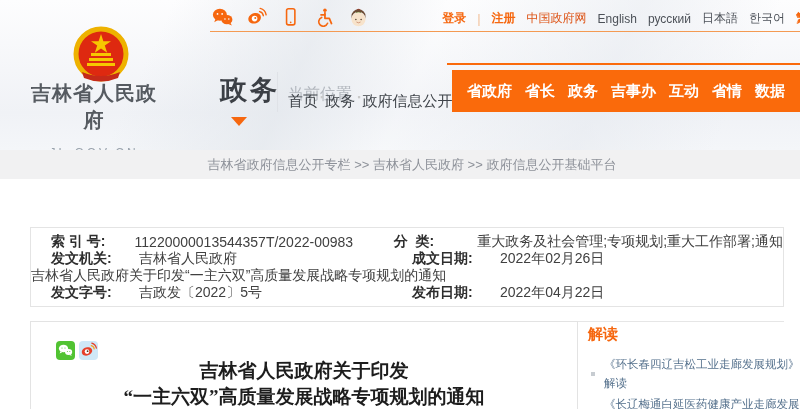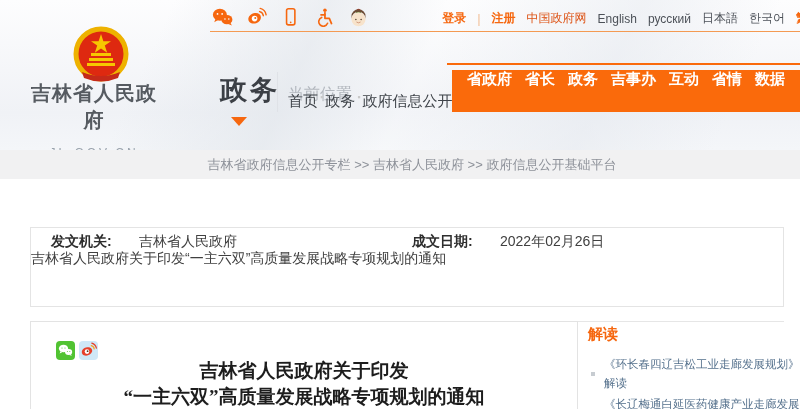--- a/index.html
+++ b/index.html
@@ -34,21 +34,21 @@
   .section-arrow { position:absolute; left:231px; top:117px; width:0; height:0;
     border-left:8px solid transparent; border-right:8px solid transparent; border-top:9px solid #f6670f; }
   .header-vsep { position:absolute; left:277px; top:72px; width:1px; height:40px; background:#dfe2e7; }
   .cur-loc { position:absolute; left:288px; top:53px; font-size:16px; color:#b2b7be;margin-top:31px; }
   .crumb { position:absolute; left:288px; top:92px; display:flex; gap:2px; align-items:flex-start;
     font-size:15px; color:#3e4349; }
   .crumb .dot { font-size:9px; color:#c8c8c8; }
   .crumb .citem { cursor:pointer; }
   .nav-topline { position:absolute; left:447px; top:63px; width:353px; height:2px; background:#fa6a0b; }
   .main-nav { position:absolute; left:452px; top:70px; width:348px; height:42px; background:#fa6a0b;
-    display:flex; justify-content:space-between; padding:0 15px; }
+    display:flex; align-items:center; justify-content:space-between; padding:0 15px; }
   .main-nav .nitem { color:#fff; font-size:15px; font-weight:bold; cursor:pointer; white-space:nowrap; }
   
   .path-bar { position:absolute; left:0; top:150px; width:800px; height:29px; background:#f1f1f2;
     line-height:29px; padding-left:24px; font-size:13px; color:#8d9199;text-align:center; }
   
   .meta-box { position:absolute; left:30px; top:227px; width:754px; height:80px;
     border:1px solid #e4e4e4; background:#fff; padding:5px 0; }
   .meta-row { display:flex; align-items:center; height:17px; font-size:14px; }
   .meta-row .ml-label { width:88px; margin-left:20px; font-weight:bold; color:#2e2e2e; white-space:pre; }
   .meta-row .ml-value { width:273px; color:#404040; white-space:nowrap; overflow:visible; }
@@ -164,27 +164,39 @@
       <span class="nitem">互动</span>
       <span class="nitem">省情</span>
       <span class="nitem">数据</span>
     </div>
   </div>
 
   <div class="path-bar">吉林省政府信息公开专栏 &gt;&gt; 吉林省人民政府 &gt;&gt; 政府信息公开基础平台</div>
 
   <div class="meta-box">
     <div class="meta-row">
+      <span class="ml-label">索 引 号:</span>
+      <span class="ml-value">11220000013544357T/2022-00983</span>
+      <span class="mr-label">分  类:</span>
+      <span class="mr-value">重大政务及社会管理;专项规划;重大工作部署;通知</span>
+    </div>
+    <div class="meta-row">
       <span class="ml-label">发文机关:</span>
       <span class="ml-value">吉林省人民政府</span>
       <span class="mr-label">成文日期:</span>
       <span class="mr-value">2022年02月26日</span>
     </div>
     <div class="meta-row">
       <span class="ml-value span">吉林省人民政府关于印发“一主六双”高质量发展战略专项规划的通知</span>
+    </div>
+    <div class="meta-row">
+      <span class="ml-label">发文字号:</span>
+      <span class="ml-value">吉政发〔2022〕5号</span>
+      <span class="mr-label">发布日期:</span>
+      <span class="mr-value">2022年04月22日</span>
     </div>
   </div>
 
   <div class="content-rule"></div>
 
   <div class="article-box">
     <div class="share-icons">
       <svg class="sicon" viewBox="0 0 19 19">
         <rect x="0" y="0" width="19" height="19" rx="4" fill="#51c332"></rect>
         <ellipse cx="7.5" cy="7.5" rx="4.6" ry="3.8" fill="#fff"></ellipse>

